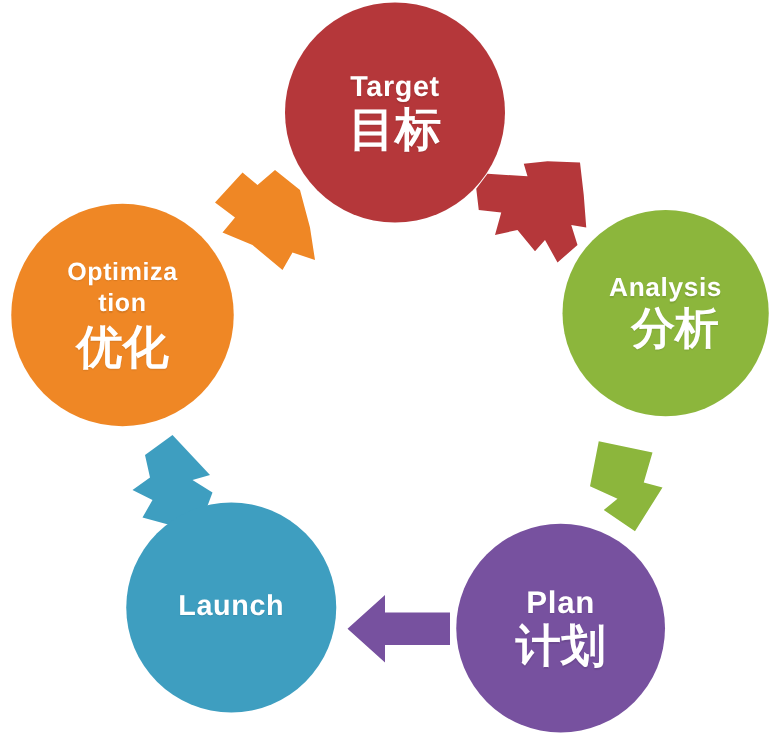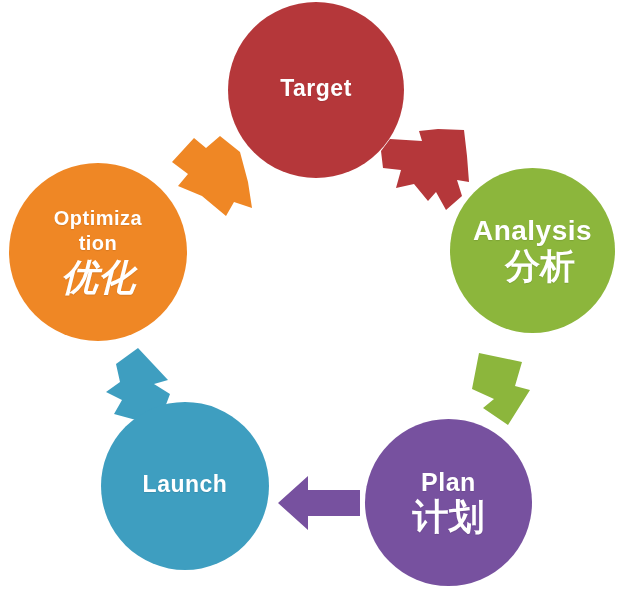--- a/index.html
+++ b/index.html
@@ -45,21 +45,21 @@
     left: 228px; top: 2px; width: 176px; height: 176px;
     background: #b5373a;
   }
   #node-target .en { font-size: 23px; margin-bottom: 4px; }
   #node-target .zh { font-size: 37px; }
 
   #node-analysis {
     left: 450px; top: 168px; width: 165px; height: 165px;
     background: #8cb63c;
   }
-  #node-analysis .en { font-size: 28px; margin-bottom: 3px; }
+  #node-analysis .en { font-size: 21px; margin-bottom: 3px; }
   #node-analysis .zh { font-size: 35px; margin-left: 15px; }
 
   #node-plan {
     left: 365px; top: 419px; width: 167px; height: 167px;
     background: #77519f;
   }
   #node-plan .en { font-size: 25px; margin-bottom: 3px; }
   #node-plan .zh { font-size: 36px; }
 
   #node-launch {
@@ -67,21 +67,21 @@
     background: #3e9ec0;
   }
   #node-launch .en { font-size: 23px; margin-bottom: 3px; }
   #node-launch .zh { font-size: 36px; }
 
   #node-optimization {
     left: 9px; top: 163px; width: 178px; height: 178px;
     background: #ef8725;
   }
   #node-optimization .en { font-size: 20px; margin-bottom: 3px; line-height: 1.25; }
-  #node-optimization .zh { font-size: 37px; font-style: italic; }
+  #node-optimization .zh { font-size: 37px; }
 
   
   .arrow {
     position: absolute;
     pointer-events: auto;
   }
   #arrow-target-analysis { left: 378px; top: 126px; width: 96px; height: 92px; }
   #arrow-analysis-plan   { left: 452px; top: 345px; width: 88px; height: 88px; }
   #arrow-plan-launch     { left: 276px; top: 470px; width: 86px; height: 66px; }
   #arrow-launch-optimization { left: 100px; top: 344px; width: 88px; height: 88px; }
@@ -119,20 +119,21 @@
 
   <div class="arrow" id="arrow-optimization-target">
     <svg width="90" height="90" viewBox="0 0 90 90" xmlns="http://www.w3.org/2000/svg">
       <path d="M26,8 L38,18 L52,6 L72,22 L80,52 L84,78 L66,72 L58,86 L34,66 L10,56
                L20,44 L4,32 Z" fill="#ef8725"></path>
     </svg>
   </div>
 
   <div class="node" id="node-target">
     <div class="en">Target</div>
+    <div class="zh">目标</div>
   </div>
 
   <div class="node" id="node-analysis">
     <div class="en">Analysis</div>
     <div class="zh">分析</div>
   </div>
 
   <div class="node" id="node-plan">
     <div class="en">Plan</div>
     <div class="zh">计划</div>

